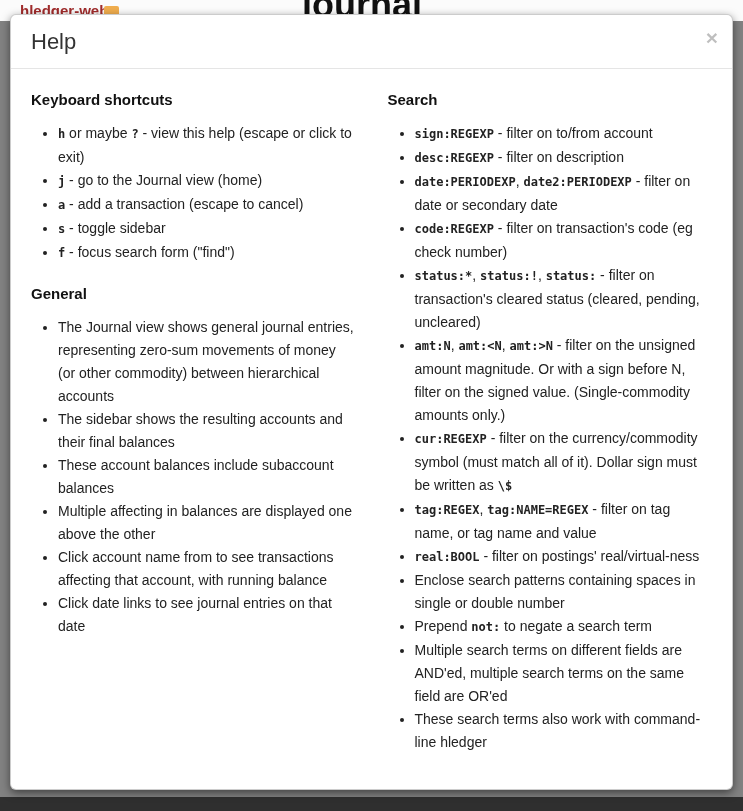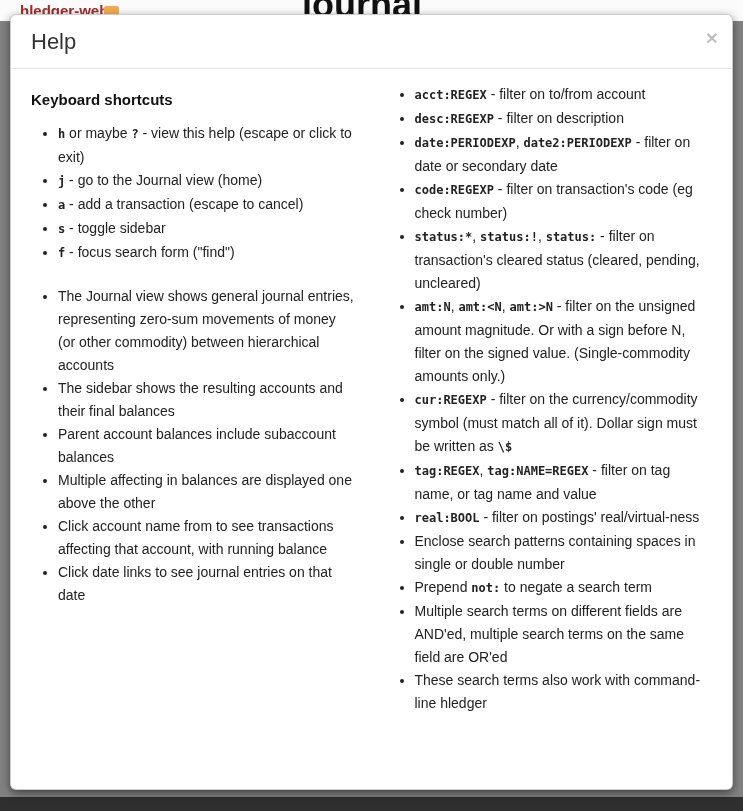--- a/index.html
+++ b/index.html
@@ -85,32 +85,34 @@
   <div class="modal-body">
     <div class="col col-left">
       <h4>Keyboard shortcuts</h4>
       <ul>
           <li><code>h</code> or maybe <code>?</code> - view this help (escape or click to exit)</li>
           <li><code>j</code> - go to the Journal view (home)</li>
           <li><code>a</code> - add a transaction (escape to cancel)</li>
           <li><code>s</code> - toggle sidebar</li>
           <li><code>f</code> - focus search form ("find")</li>
         </ul>
+      <h4>General</h4>
       <ul>
           <li>The Journal view shows general journal entries, representing zero-sum movements of money (or other commodity) between hierarchical accounts</li>
           <li>The sidebar shows the resulting accounts and their final balances</li>
-          <li>Parent account balances include subaccount balances</li>
+          <li>These account balances include subaccount balances</li>
           <li>Multiple affecting in balances are displayed one above the other</li>
           <li>Click account name from to see transactions affecting that account, with running balance</li>
           <li>Click date links to see journal entries on that date</li>
         </ul>
     </div>
     <div class="col col-right">
+      <h4>Search</h4>
       <ul>
-          <li><code>acct:REGEX</code> - filter on to/from account</li>
+          <li><code>sign:REGEXP</code> - filter on to/from account</li>
           <li><code>desc:REGEXP</code> - filter on description</li>
           <li><code>date:PERIODEXP</code>, <code>date2:PERIODEXP</code> - filter on date or secondary date</li>
           <li><code>code:REGEXP</code> - filter on transaction's code (eg check number)</li>
           <li><code>status:*</code>, <code>status:!</code>, <code>status:</code> - filter on transaction's cleared status (cleared, pending, uncleared)</li>
           <li><code>amt:N</code>, <code>amt:&lt;N</code>, <code>amt:&gt;N</code> - filter on the unsigned amount magnitude. Or with a sign before N, filter on the signed value. (Single-commodity amounts only.)</li>
           <li><code>cur:REGEXP</code> - filter on the currency/commodity symbol (must match all of it). Dollar sign must be written as <code>\$</code></li>
           <li><code>tag:REGEX</code>, <code>tag:NAME=REGEX</code> - filter on tag name, or tag name and value</li>
           <li><code>real:BOOL</code> - filter on postings' real/virtual-ness</li>
           <li>Enclose search patterns containing spaces in single or double number</li>
           <li>Prepend <code>not:</code> to negate a search term</li>

